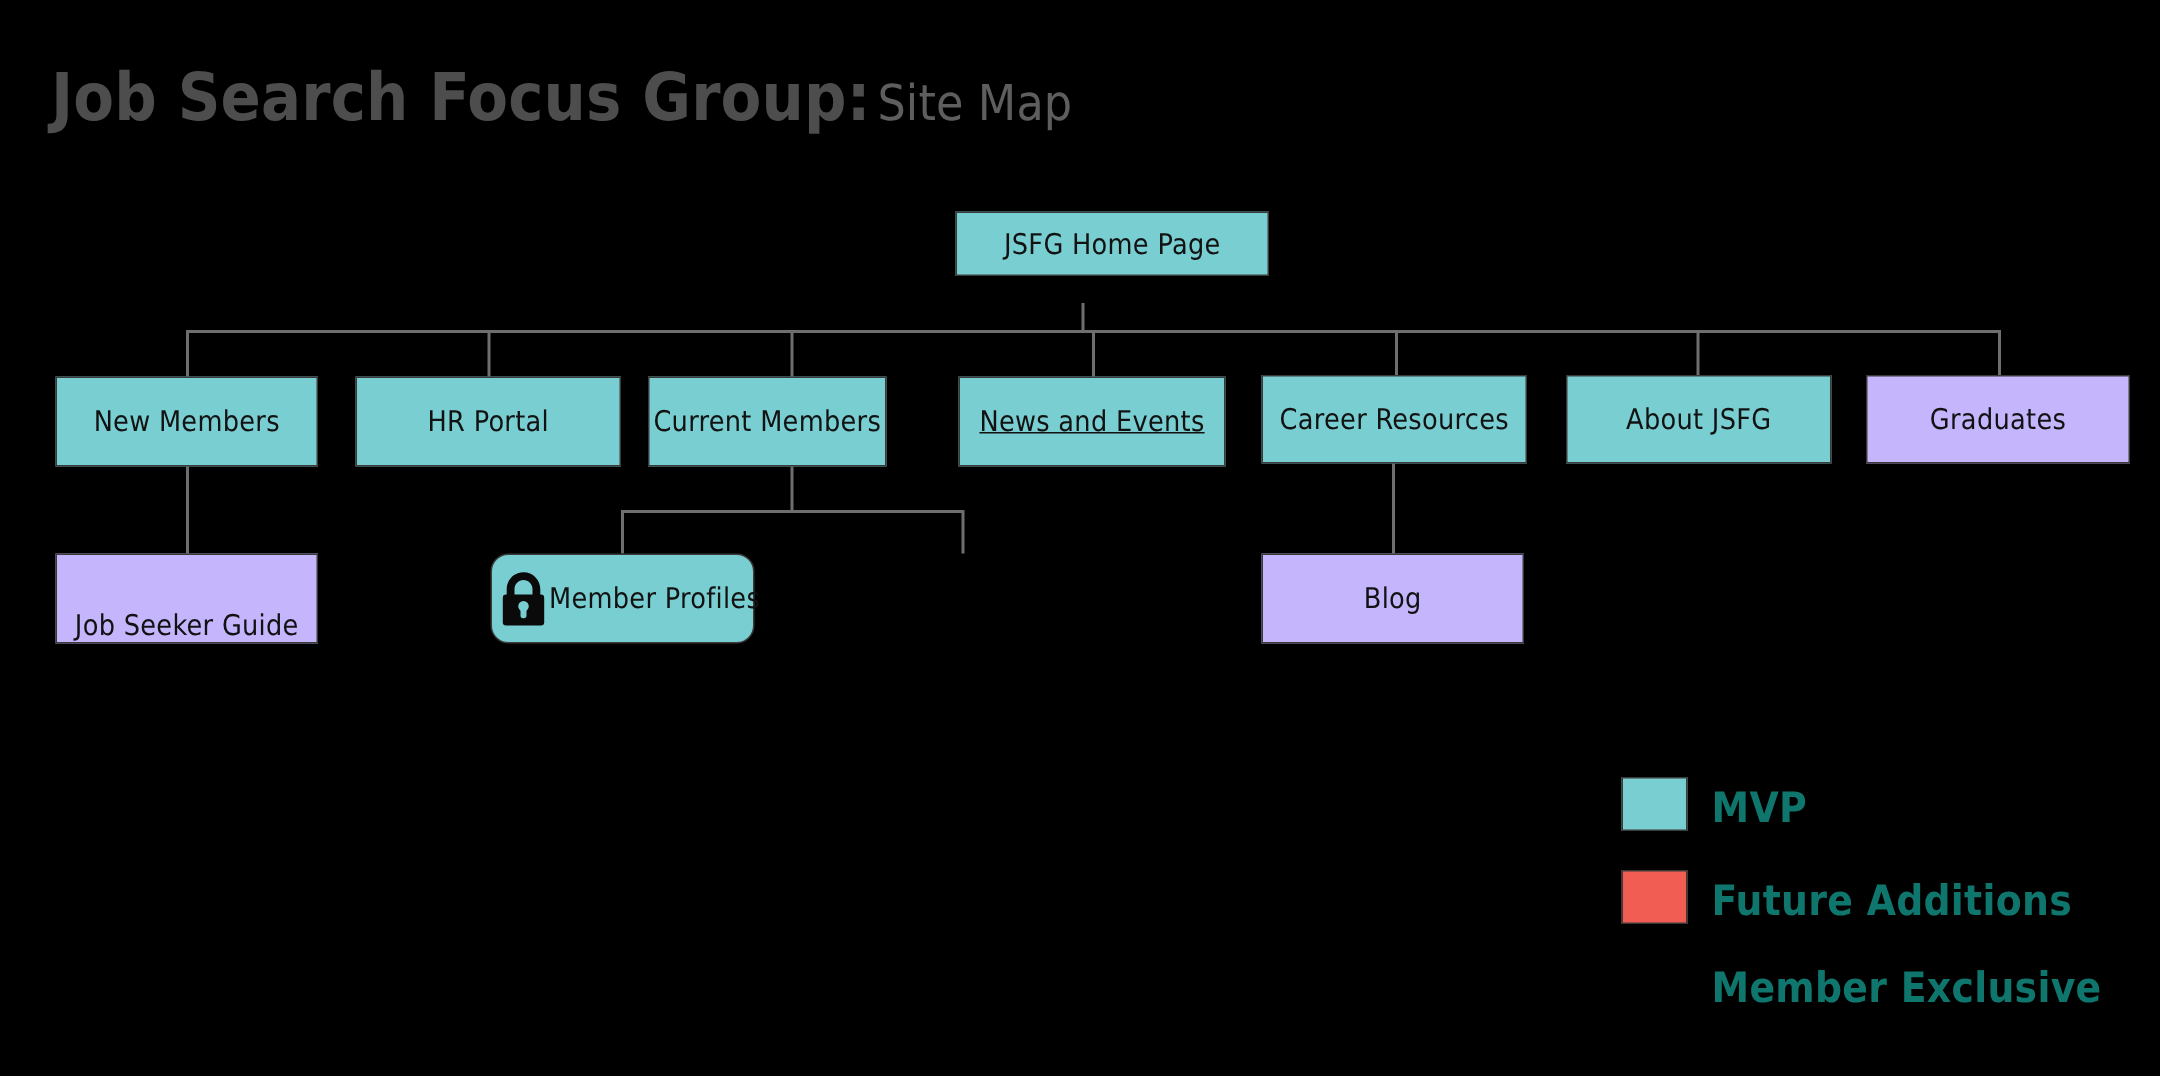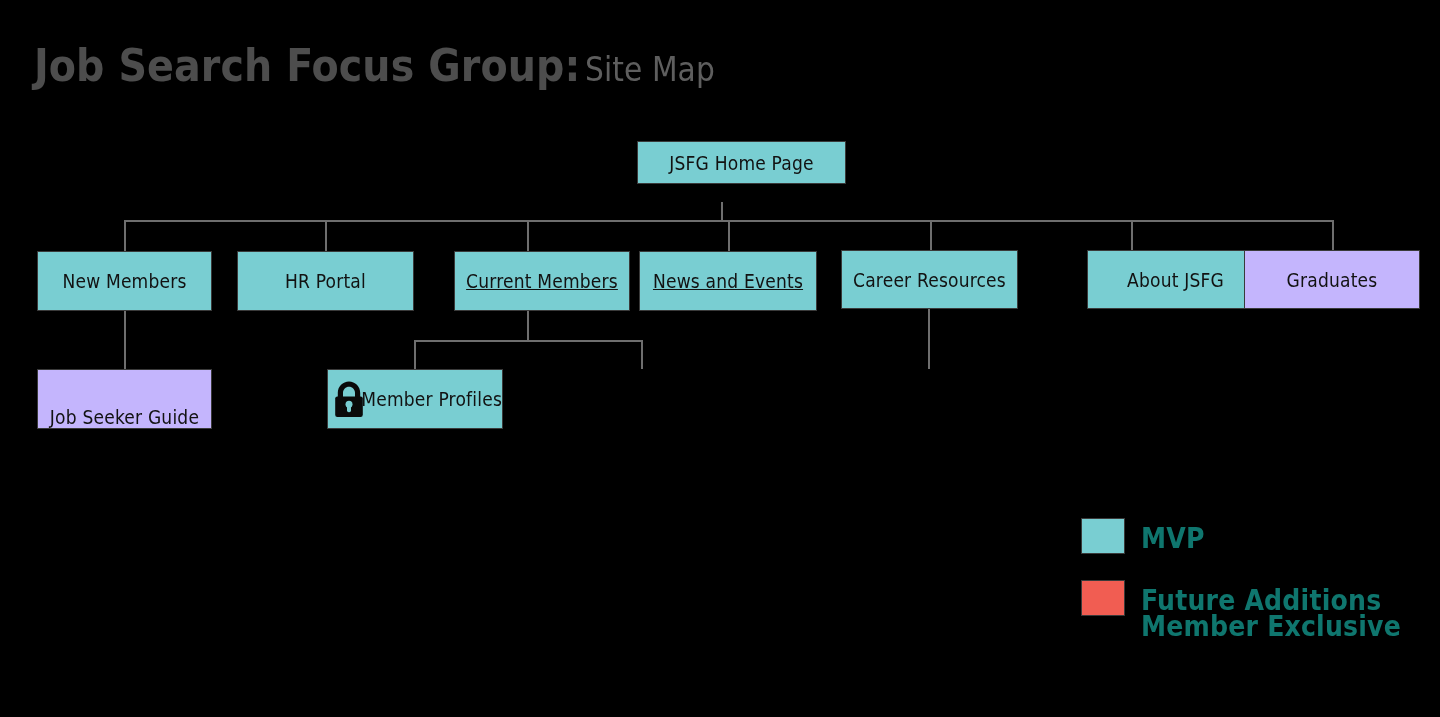--- a/index.html
+++ b/index.html
@@ -67,21 +67,21 @@
     font-stretch: condensed;
     letter-spacing: 0.2px;
     white-space: nowrap;
     border: 1px solid #3a3a3a;
   }
   .node.mvp    { background: #79ced2; }
   .node.future { background: #c4b5fd; }
   .node .node-label { display: inline-block; }
 
   
-  .node.locked { justify-content: flex-end; padding-left: 63px; }
+  .node.locked { justify-content: flex-start; padding-left: 38px; border-radius: 12px; }
   .lock-icon {
     position: absolute;
     left: 4px;
     top: 50%;
     transform: translateY(-50%);
     width: 34px;
     height: 40px;
     display: block;
   }
 
@@ -142,33 +142,33 @@
   </div>
 
   <div class="node mvp" style="left:37px; top:251px; width:175px; height:60px;">
     <span class="node-label">New Members</span>
   </div>
 
   <div class="node mvp" style="left:237px; top:251px; width:177px; height:60px;">
     <span class="node-label">HR Portal</span>
   </div>
 
-  <div class="node mvp" style="left:454px; top:251px; width:176px; height:60px;text-decoration:underline;">
+  <div class="node mvp" style="left:432px; top:251px; width:159px; height:60px;">
     <span class="node-label">Current Members</span>
   </div>
 
   <div class="node mvp" style="left:639px; top:251px; width:178px; height:60px;text-decoration:underline;">
     <span class="node-label">News and Events</span>
   </div>
 
   <div class="node mvp" style="left:841px; top:250px; width:177px; height:59px;">
     <span class="node-label">Career Resources</span>
   </div>
 
-  <div class="node mvp" style="left:1044px; top:250px; width:177px; height:59px;margin-left:43px;">
+  <div class="node mvp" style="left:1044px; top:250px; width:177px; height:59px;">
     <span class="node-label">About JSFG</span>
   </div>
 
   <div class="node future" style="left:1244px; top:250px; width:176px; height:59px;">
     <span class="node-label">Graduates</span>
   </div>
 
   <div class="node future" style="left:37px; top:369px; width:175px; height:60px;align-items:flex-end;">
     <span class="node-label">Job Seeker Guide</span>
   </div>
@@ -192,26 +192,29 @@
         <rect x="3.2" y="17.4" width="27.6" height="20.6" rx="2.2" fill="#0a0a0a"></rect>
 
         <circle cx="17" cy="25.2" r="3.5" fill="#79ced2"></circle>
         <rect x="15.0" y="25.0" width="4.0" height="8.2" rx="1.8" fill="#79ced2"></rect>
       </svg>
     </span>
     <span class="node-label">Member Profiles</span>
   </div>
 
 
+  <div class="node future" style="left:841px; top:369px; width:175px; height:60px;">
+    <span class="node-label">Blog</span>
+  </div>
 
   <div>
 
     <div class="legend-swatch mvp" style="left:1081px; top:518px;"></div>
     <div class="legend-label" style="left:1141px; top:525px;">MVP</div>
 
     <div class="legend-swatch future" style="left:1081px; top:580px;"></div>
     <div class="legend-label" style="left:1141px; top:587px;">Future Additions</div>
 
-    <div class="legend-label" style="left:1141px; top:613px;">Member Exclusive</div>
+    <div class="legend-label" style="left:1141px; top:645px;">Member Exclusive</div>
 
   </div>
 
 </div>
 
 </body></html>

